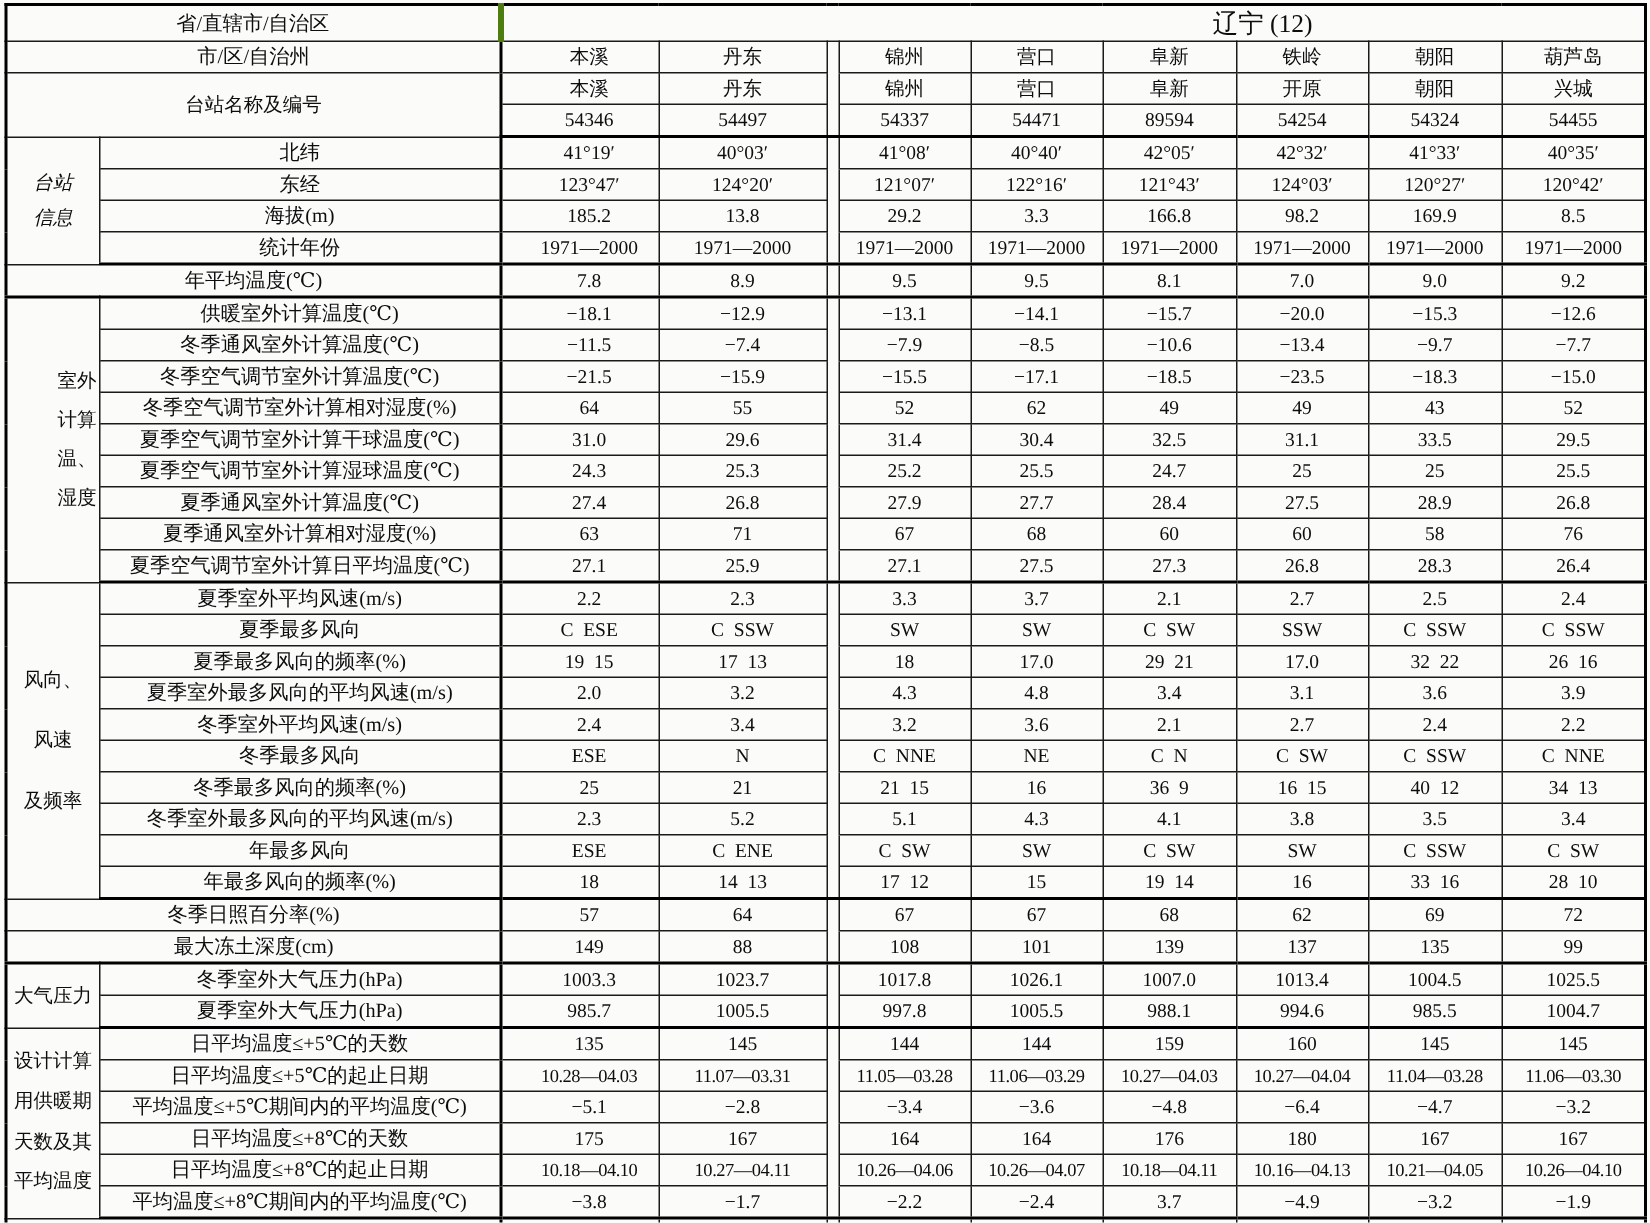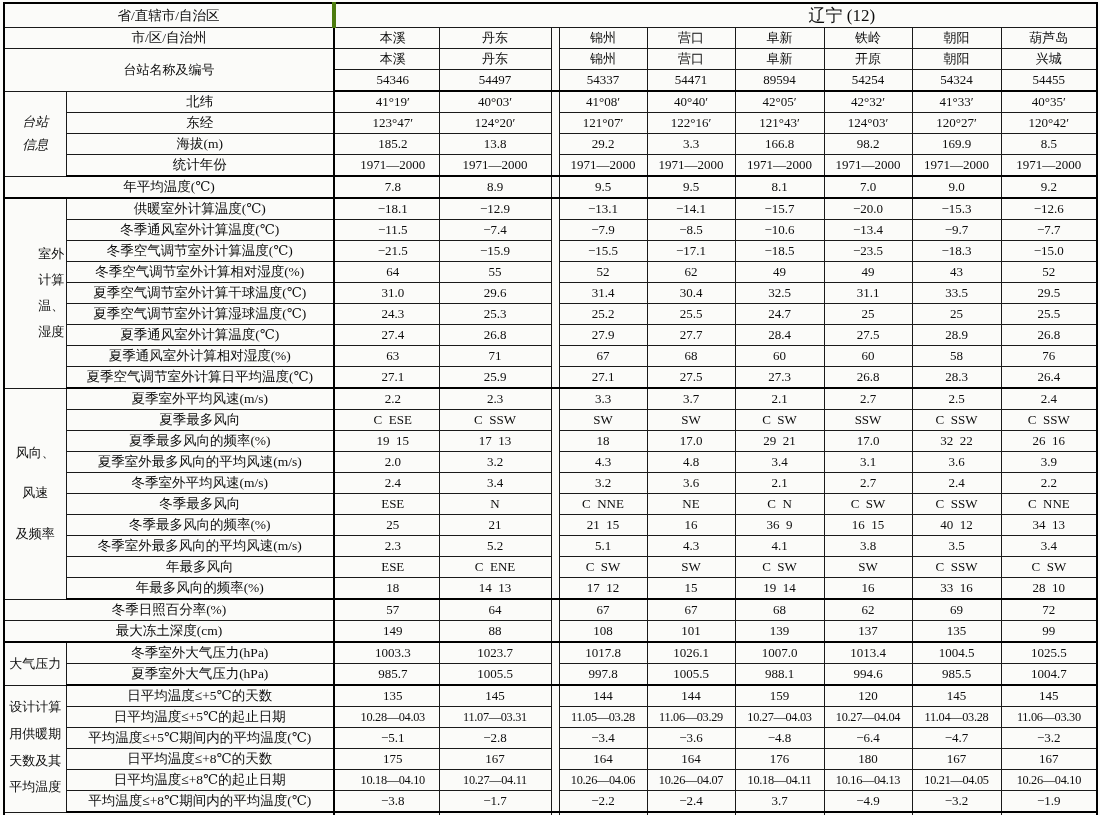--- a/index.html
+++ b/index.html
@@ -455,21 +455,21 @@
 用供暖期
 天数及其
 平均温度</td>
         <td class="sub-label">日平均温度≤+5℃的天数</td>
         <td class="cell first-data">135</td>
         <td class="cell">145</td>
         <td class="gap"></td>
         <td class="cell">144</td>
         <td class="cell">144</td>
         <td class="cell">159</td>
-        <td class="cell">120</td>
+        <td class="cell">160</td>
         <td class="cell">145</td>
         <td class="cell">145</td>
       </tr>
       <tr>
         <td class="sub-label">日平均温度≤+5℃的起止日期</td>
         <td class="cell first-data dates">10.28—04.03</td>
         <td class="cell dates">11.07—03.31</td>
         <td class="gap"></td>
         <td class="cell dates">11.05—03.28</td>
         <td class="cell dates">11.06—03.29</td>

